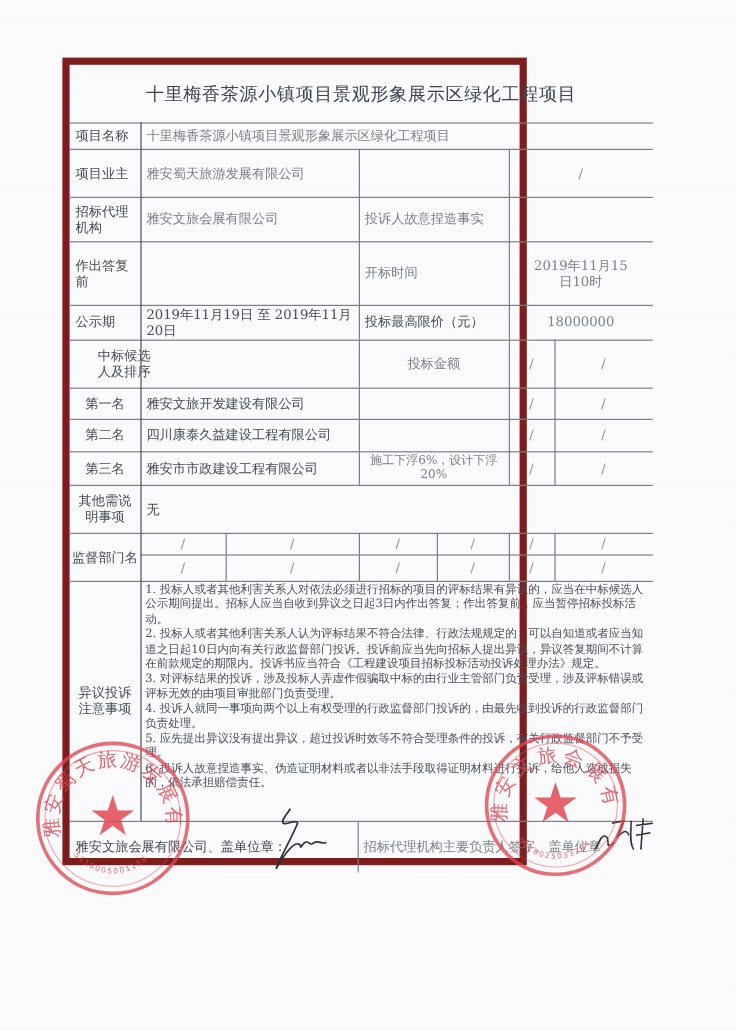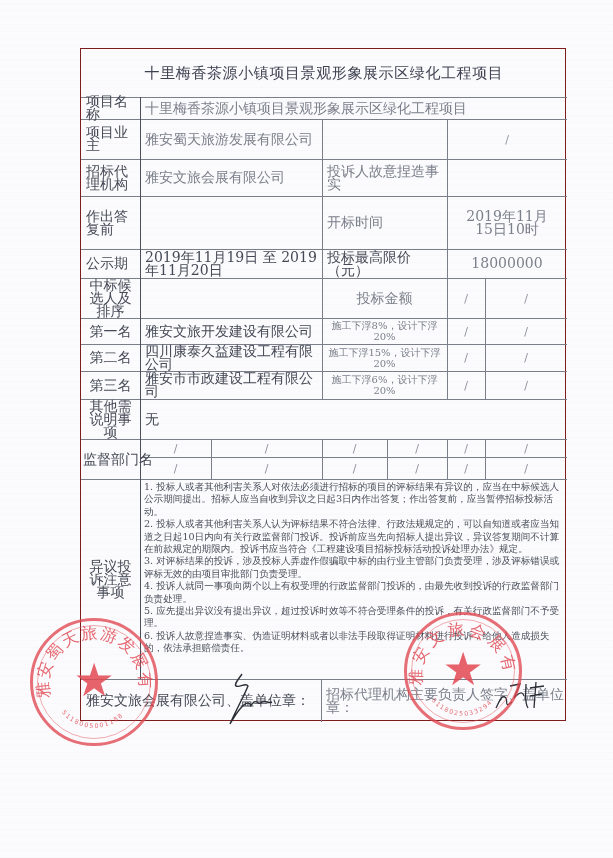--- a/index.html
+++ b/index.html
@@ -6,27 +6,27 @@
   body {
     width:613px; height:858px; background:#fbfbfd; position:relative; overflow:hidden;
     font-family:"DejaVu Serif","Liberation Serif",serif; color:#3a3d48;
   }
   .page-noise {
     position:absolute; inset:0;
     background:
       repeating-linear-gradient(0deg, rgba(200,205,215,0.06) 0px, rgba(200,205,215,0.06) 1px, transparent 1px, transparent 7px);
   }
   .sheet {
-    position:absolute; left:52px; top:48px; width:486px; height:673px;
-    border:1px solid #7f1d1d; box-sizing:border-box;margin-left:28px;
+    position:absolute; left:52px; top:48px; width:387px; height:673px;
+    border:6px solid #7f1d1d; box-sizing:border-box;
   }
   .cell {
     position:absolute; box-sizing:border-box;
     display:flex; align-items:center;
-    font-size:14px; line-height:13px; color:#454955;
+    font-size:11px; line-height:13px; color:#454955;
   }
   .hl { position:absolute; height:0; border-top:1px solid #7a7e88; }
   .vl { position:absolute; width:0; border-left:1px solid #7a7e88; }
   .vl.dark { border-left:1.5px solid #4b4f5a; }
   .center { justify-content:center; text-align:center; }
   .pad { padding-left:5px; }
   .title {
     font-size:15px; letter-spacing:0.6px; color:#3e4150;
   }
   .light { color:#7b7f8a; }
@@ -108,34 +108,32 @@
 
   <div class="cell pad" style="left:0;top:147px;width:59px;height:53px">作出答复前</div>
   <div class="cell pad light" style="left:241px;top:147px;width:125px;height:53px">开标时间</div>
   <div class="cell center light" style="left:366px;top:147px;width:120px;height:53px;padding:0 18px">2019年11月15日10时</div>
 
   <div class="cell pad" style="left:0;top:200px;width:59px;height:29px">公示期</div>
   <div class="cell pad" style="left:59px;top:200px;width:182px;height:29px">2019年11月19日 至 2019年11月20日</div>
   <div class="cell pad" style="left:241px;top:200px;width:125px;height:29px">投标最高限价（元）</div>
   <div class="cell center light" style="left:366px;top:200px;width:120px;height:29px">18000000</div>
 
-  <div class="cell center" style="left:0;top:229px;width:59px;height:40px;padding:16px 6px">中标候选人及排序</div>
+  <div class="cell center" style="left:16px;top:229px;width:59px;height:40px;padding:16px 6px">中标候选人及排序</div>
   <div class="cell center light" style="left:241px;top:229px;width:125px;height:40px">投标金额</div>
   <div class="cell center slash" style="left:366px;top:229px;width:38px;height:40px">/</div>
   <div class="cell center slash" style="left:404px;top:229px;width:82px;height:40px">/</div>
 
   <div class="cell center" style="left:0;top:269px;width:59px;height:26px">第一名</div>
   <div class="cell pad" style="left:59px;top:269px;width:182px;height:26px">雅安文旅开发建设有限公司</div>
-  <div class="cell center light" style="left:241px;top:269px;width:125px;height:26px;font-size:10px;line-height:11px;padding:0 6px">施工下浮8%，设计下浮20%</div>
   <div class="cell center slash" style="left:366px;top:269px;width:38px;height:26px">/</div>
   <div class="cell center slash" style="left:404px;top:269px;width:82px;height:26px">/</div>
 
   <div class="cell center" style="left:0;top:295px;width:59px;height:27px">第二名</div>
   <div class="cell pad" style="left:59px;top:295px;width:182px;height:27px">四川康泰久益建设工程有限公司</div>
-  <div class="cell center light" style="left:241px;top:295px;width:125px;height:27px;font-size:10px;line-height:11px;padding:0 6px">施工下浮15%，设计下浮20%</div>
   <div class="cell center slash" style="left:366px;top:295px;width:38px;height:27px">/</div>
   <div class="cell center slash" style="left:404px;top:295px;width:82px;height:27px">/</div>
 
   <div class="cell center" style="left:0;top:322px;width:59px;height:28px">第三名</div>
   <div class="cell pad" style="left:59px;top:322px;width:182px;height:28px">雅安市市政建设工程有限公司</div>
   <div class="cell center light" style="left:241px;top:322px;width:125px;height:28px;font-size:10px;line-height:11px;padding:0 6px">施工下浮6%，设计下浮20%</div>
   <div class="cell center slash" style="left:366px;top:322px;width:38px;height:28px">/</div>
   <div class="cell center slash" style="left:404px;top:322px;width:82px;height:28px">/</div>
 
   <div class="cell center" style="left:0;top:350px;width:59px;height:40px;padding:0 6px">其他需说明事项</div>

